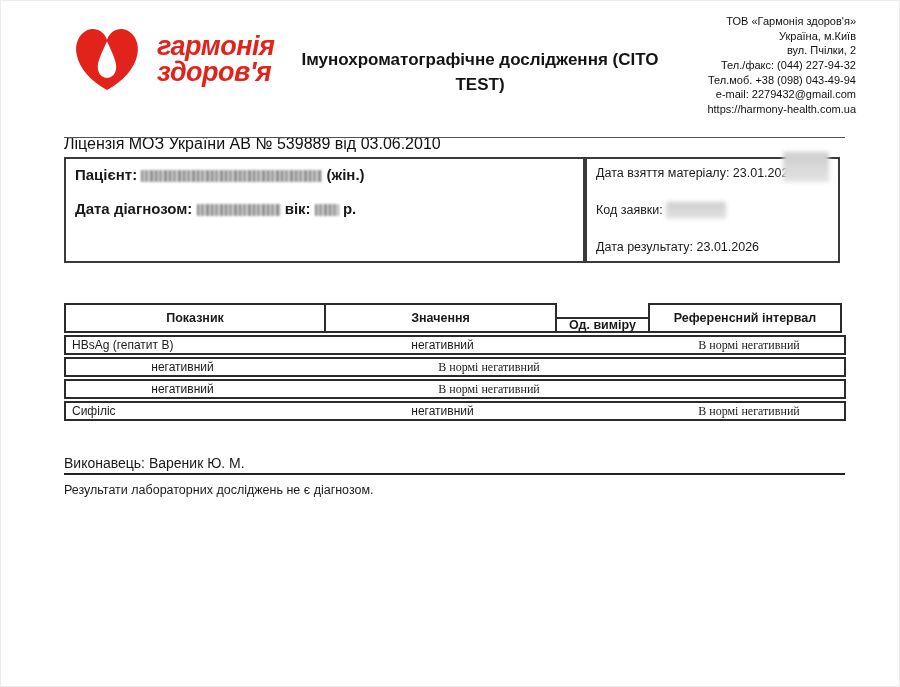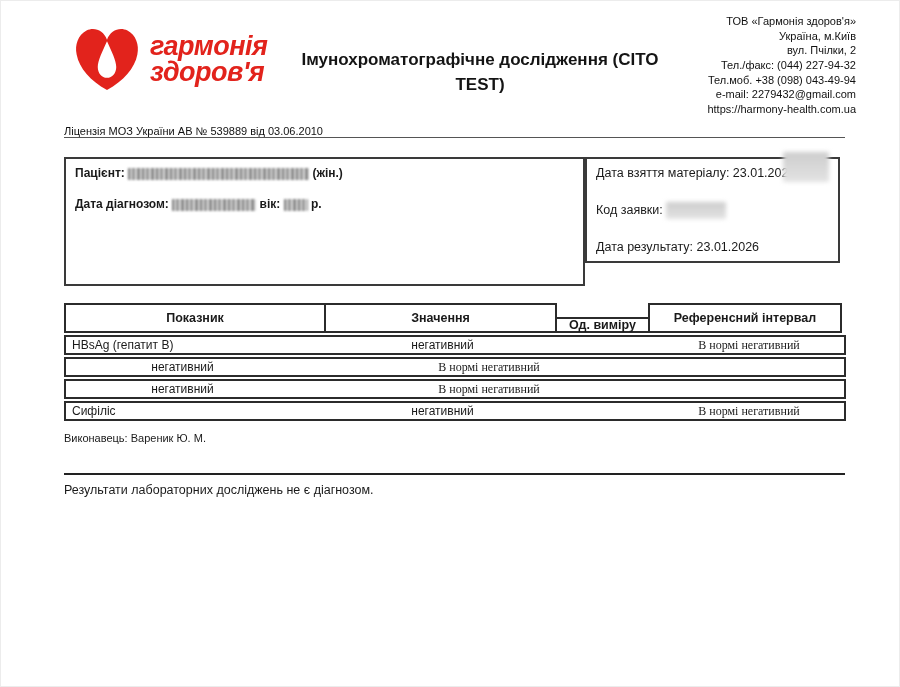--- a/index.html
+++ b/index.html
@@ -10,52 +10,52 @@
     color: #1a1a1a;
     position: relative;
     overflow: hidden;
     outline: 1px solid #ececec;
     outline-offset: -1px;
   }
 
   
   .logo {
     position: absolute; left: 74px; top: 26px;
-    display: flex; align-items: center; gap: 10px;
+    display: flex; align-items: center; gap: 17px;
   }
   .logo-mark { width: 66px; height: 66px; flex: 0 0 auto; }
   .logo-text {
     font-style: italic; font-weight: bold;
     font-size: 27px; line-height: 0.98; letter-spacing: -0.5px;
   }
 
   .doc-title {
     position: absolute; left: 280px; top: 48px; width: 400px;
     text-align: center; font-weight: bold; font-size: 17px;
     line-height: 1.45; color: #141414;
   }
 
   .contact {
     position: absolute; right: 44px; top: 14px;
     text-align: right; font-size: 11px; line-height: 1.33; color: #111;
   }
 
   .license {
-    position: absolute; left: 64px; top: 118px;
-    font-size: 11px; color: #111; margin-top: 7px;
+    position: absolute; left: 64px; top: 128px;
+    font-size: 16px; color: #111; margin-top: 7px;
   }
   .rule-top {
     position: absolute; left: 64px; top: 137px; width: 781px; height: 1px;
     background: #555;
   }
 
   
   .patient-box {
-    position: absolute; left: 64px; top: 157px; width: 521px; height: 129px;
-    border: 2px solid #3a3a3a; padding: 7px 9px; font-size: 12px;
+    position: absolute; left: 64px; top: 157px; width: 521px; height: 106px;
+    border: 2px solid #3a3a3a; padding: 7px 9px; font-size: 15px;
   }
   .patient-line { margin-bottom: 17px; font-weight: bold; white-space: nowrap; }
   .request-box {
     position: absolute; left: 585px; top: 157px; width: 255px; height: 106px;
     border: 2px solid #3a3a3a; padding: 7px 9px; font-size: 12.5px;
     display: flex; flex-direction: column; justify-content: space-between;
   }
 
   
   .redact {
@@ -89,21 +89,21 @@
   .trow {
     display: flex; align-items: center; height: 20px;
     border: 2px solid #2b2b2b; margin-top: 2px; font-size: 12px;
   }
   .td-name  { width: 260px; padding-left: 6px; text-align: left; }
   .td-value { width: 233px; text-align: center; }
   .td-unit  { width: 95px;  text-align: center; }
   .td-ref   { width: 190px; text-align: center; font-family: Liberation Serif, serif; }
 
   
-  .executor { position: absolute; left: 64px; top: 432px; font-size: 11px; }
+  .executor { position: absolute; left: 64px; top: 455px; font-size: 14px; }
   .rule-bottom {
     position: absolute; left: 64px; top: 473px; width: 781px; height: 2px;
     background: #222;
   }
   .disclaimer { position: absolute; left: 64px; top: 483px; font-size: 12.5px; }
 </style>
 </head>
 <body>
 
 <div class="logo">

